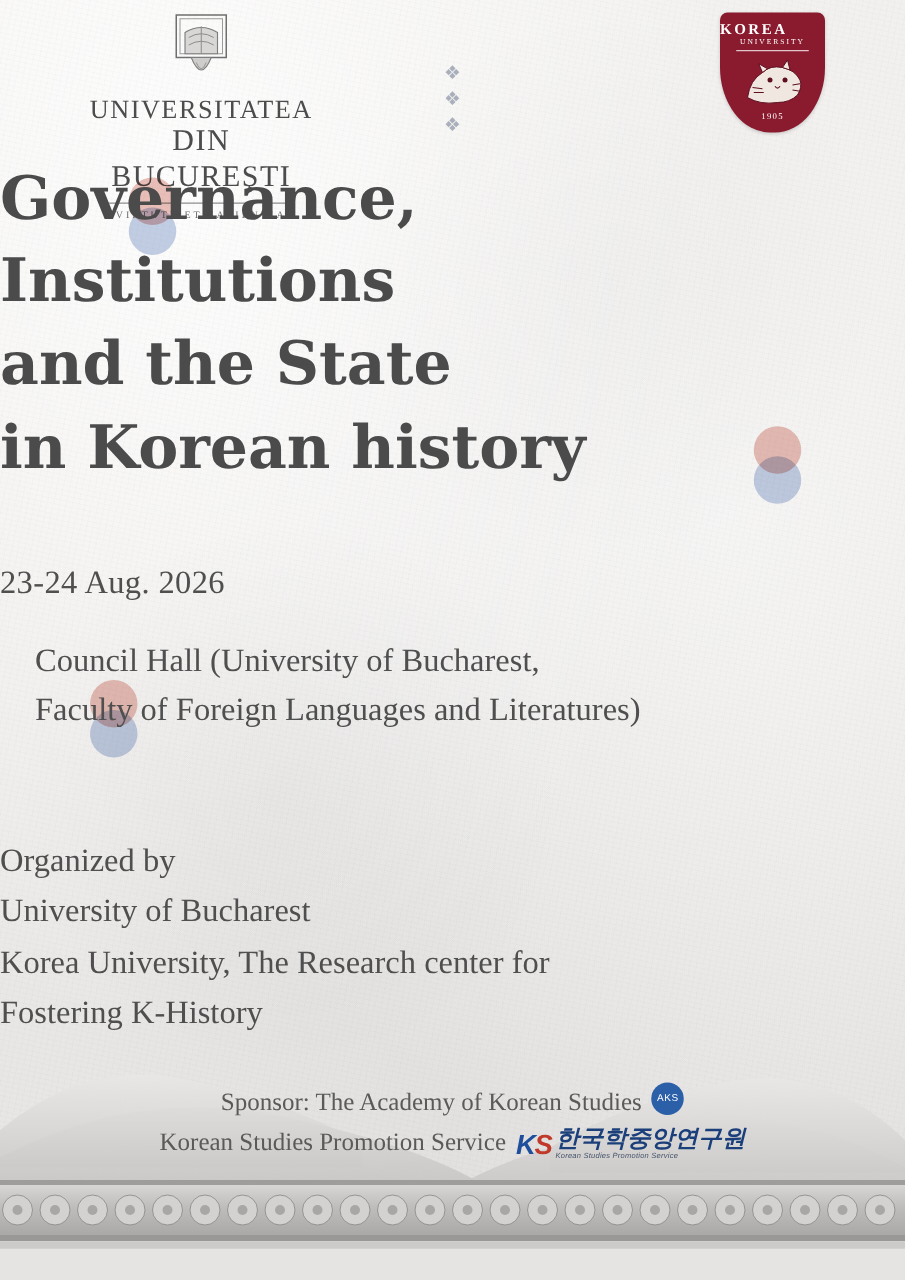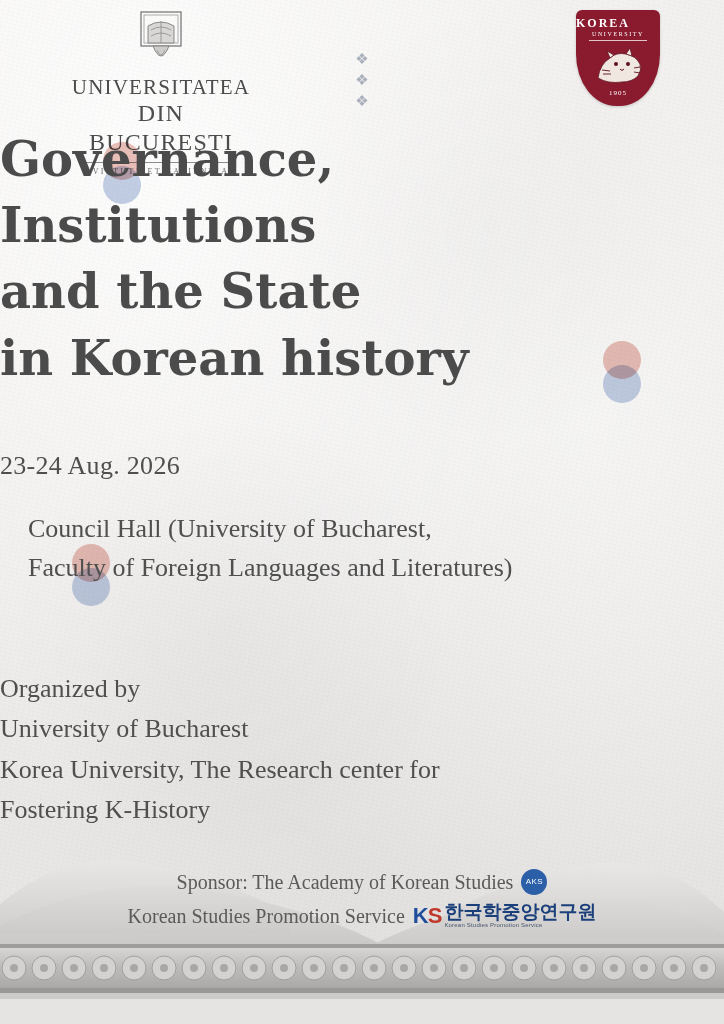--- a/index.html
+++ b/index.html
@@ -206,40 +206,41 @@
     position: absolute;
     left: 0; right: 0;
     top: 866px;
     text-align: center;
     color: #5a5a5a;
     font-size: 20px;
     line-height: 1.6;
   }
   .sponsor-row {
     display: flex;
-    align-items: center;
+    align-items: flex-start;
     justify-content: center;
     gap: 8px;
   }
   .aks-badge {
     width: 26px;
     height: 26px;
     border-radius: 50%;
     background: #2b5fa8;
     color: #fff;
     font-size: 8px;
     line-height: 26px;
     text-align: center;
     font-family: "Liberation Sans", sans-serif;
     letter-spacing: 0.5px;
   }
   .ksps-logo {
     display: flex;
     align-items: center;
     gap: 3px;
+    font-style: italic;
   }
   .ksps-mark {
     font-family: "Liberation Sans", sans-serif;
     font-size: 22px;
     font-weight: bold;
     color: #1f4f9c;
     letter-spacing: -1px;
   }
   .ksps-mark .s { color: #c0392b; }
   .ksps-text {

